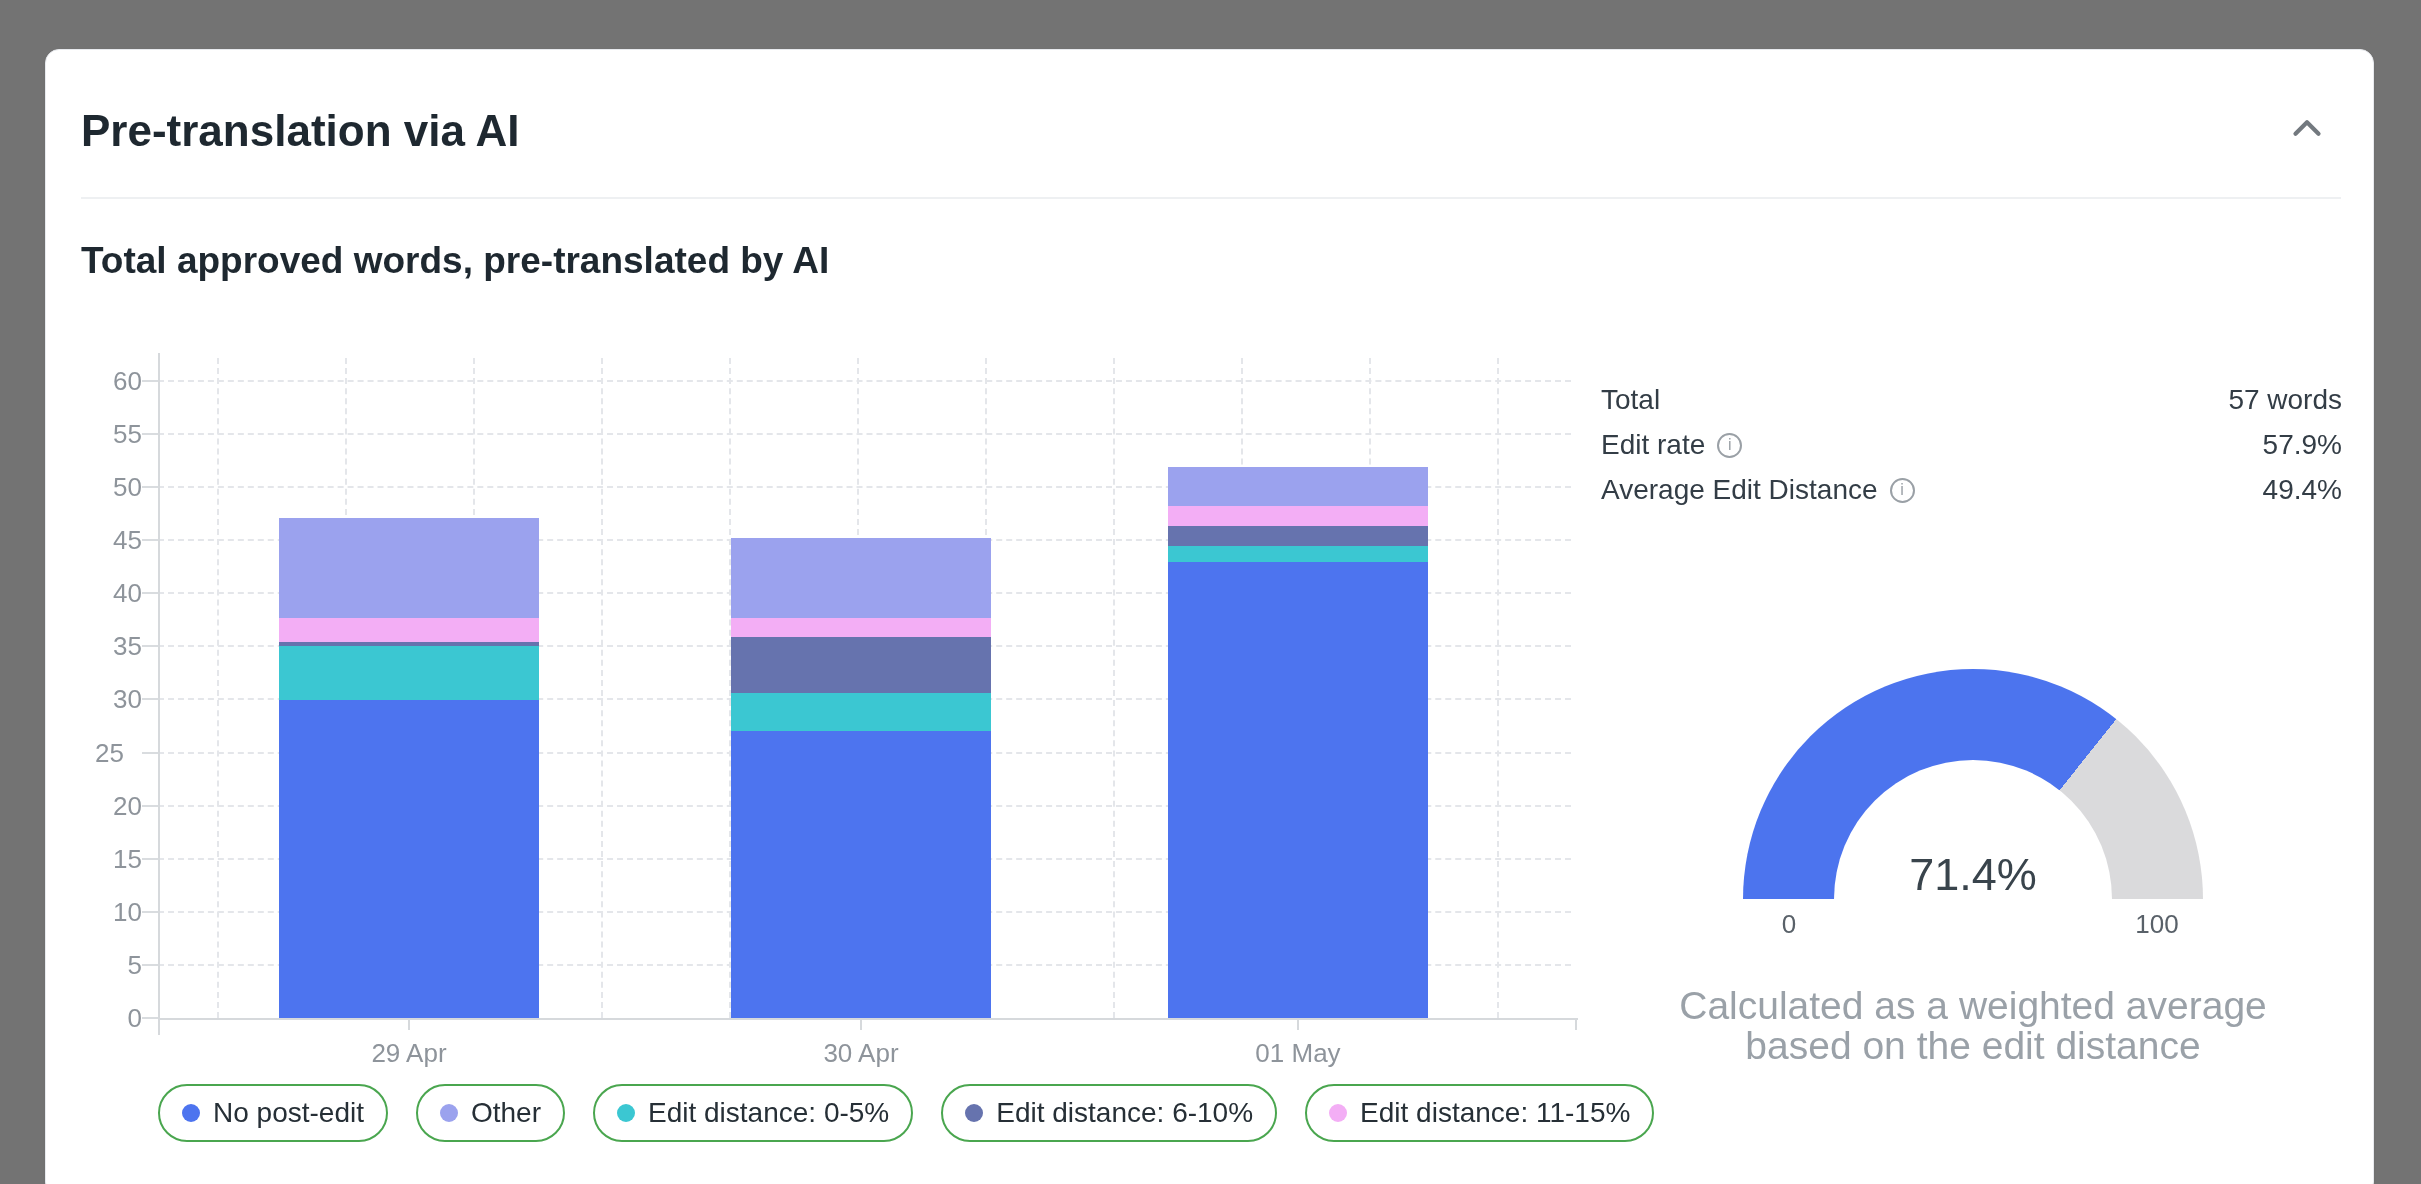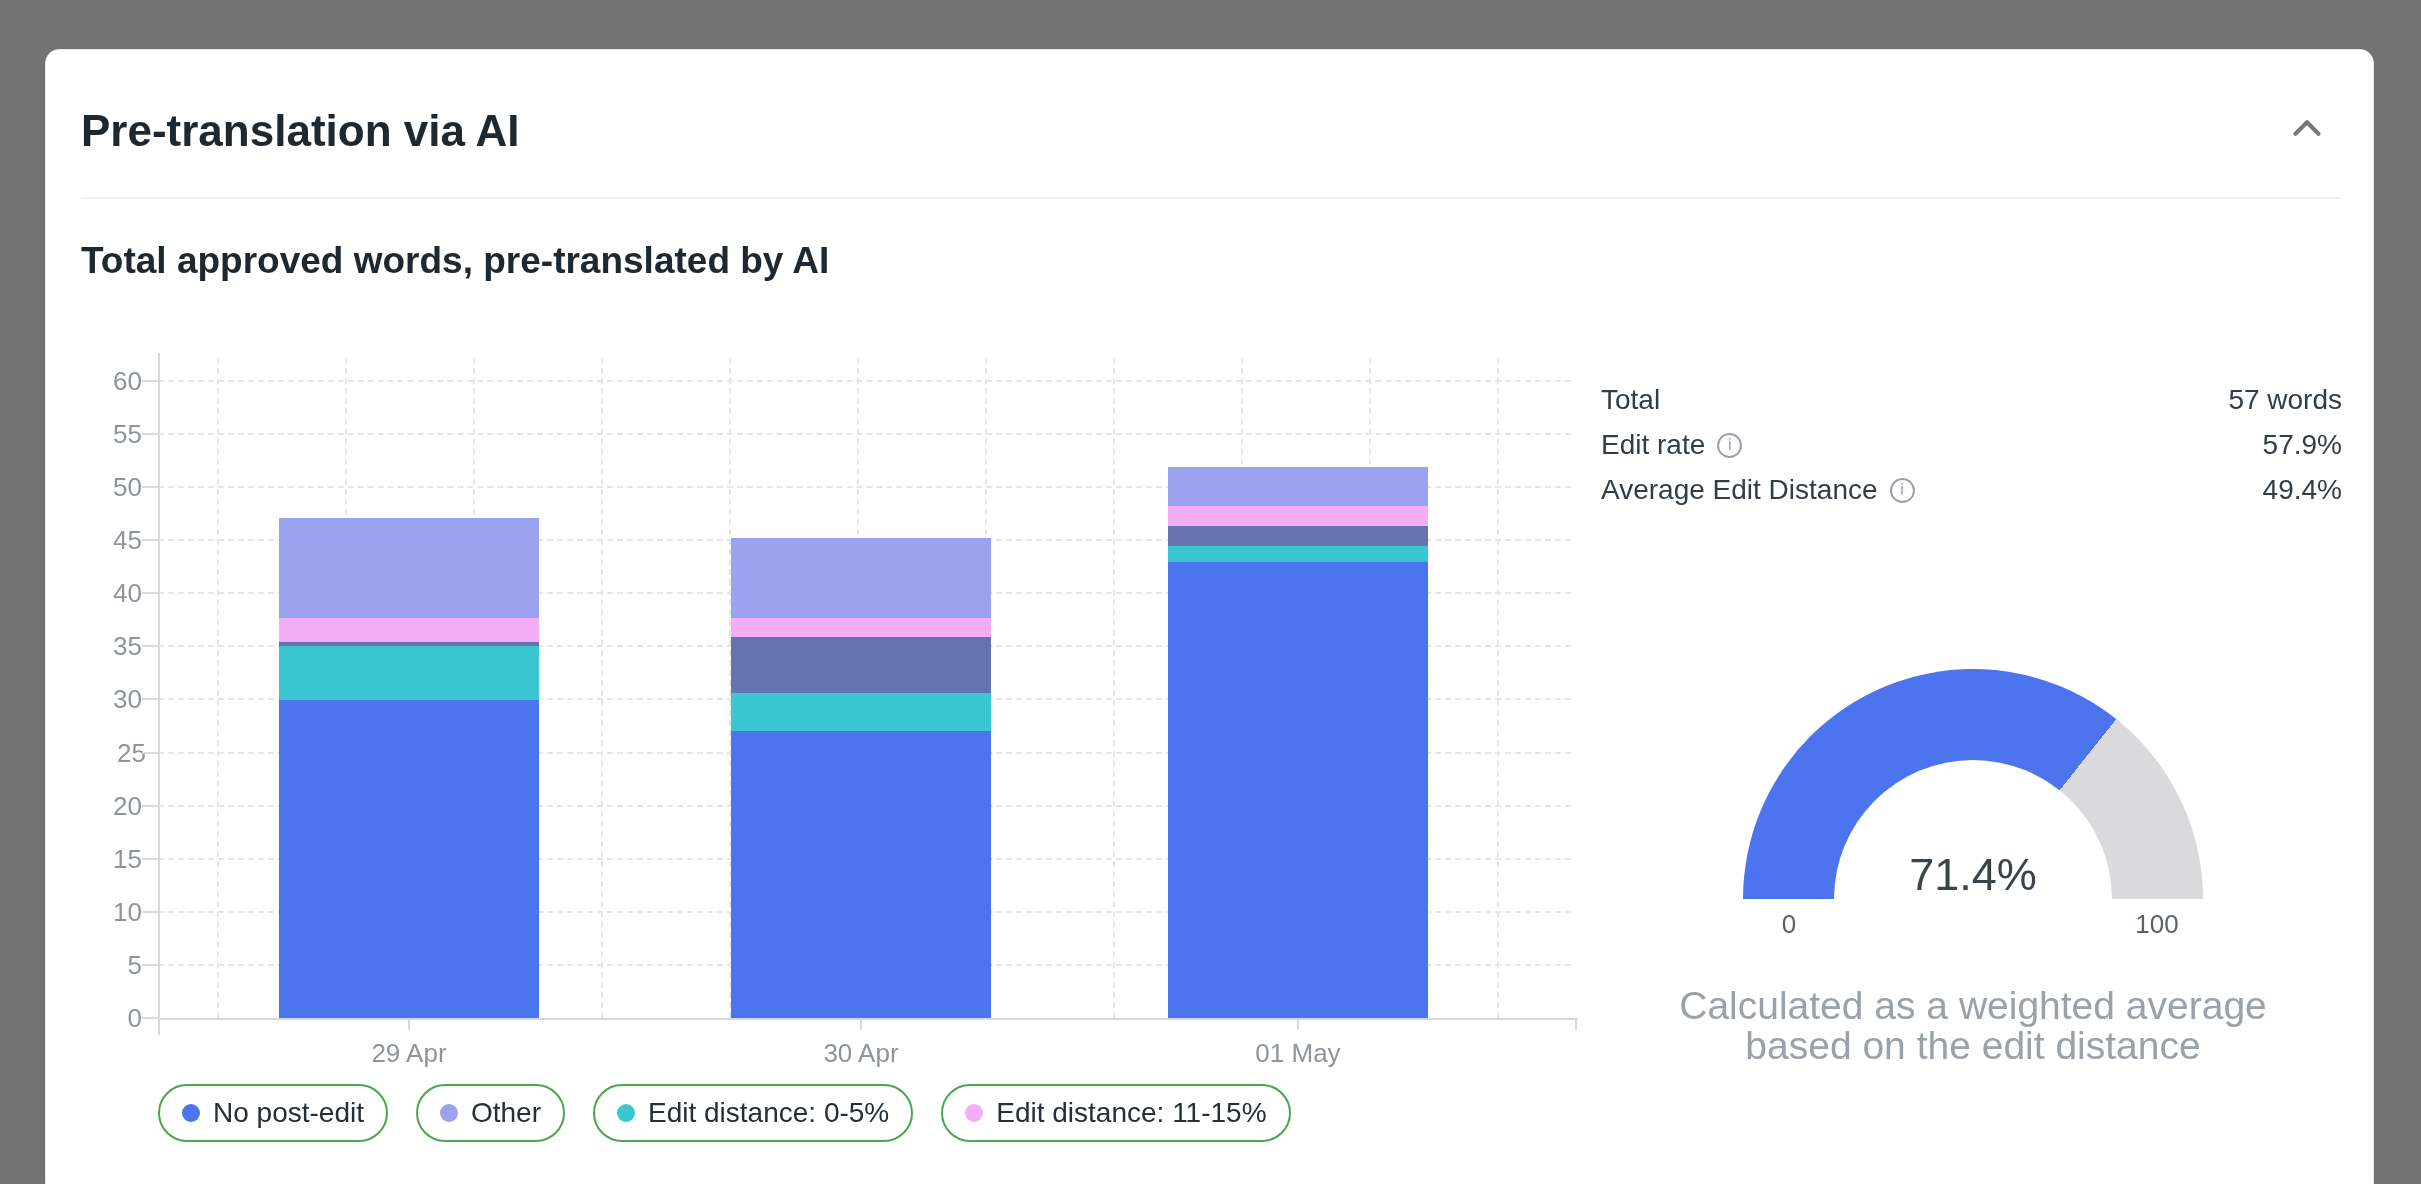--- a/index.html
+++ b/index.html
@@ -90,21 +90,21 @@
         <div class="gridline-h" style="left: 112px; width: 1413px; top: 860.8px;"></div>
         <div class="ylabel" style="left: 30px; top: 846.8px;">10</div>
         <div class="tick" style="left: 96px; width: 16px; height: 2px; top: 860.8px;"></div>
         <div class="gridline-h" style="left: 112px; width: 1413px; top: 807.7px;"></div>
         <div class="ylabel" style="left: 30px; top: 793.7px;">15</div>
         <div class="tick" style="left: 96px; width: 16px; height: 2px; top: 807.7px;"></div>
         <div class="gridline-h" style="left: 112px; width: 1413px; top: 754.6px;"></div>
         <div class="ylabel" style="left: 30px; top: 740.6px;">20</div>
         <div class="tick" style="left: 96px; width: 16px; height: 2px; top: 754.6px;"></div>
         <div class="gridline-h" style="left: 112px; width: 1413px; top: 701.5px;"></div>
-        <div class="ylabel" style="left: 34px; top: 687.5px;">25</div>
+        <div class="ylabel" style="left: 12px; top: 687.5px;">25</div>
         <div class="tick" style="left: 96px; width: 16px; height: 2px; top: 701.5px;"></div>
         <div class="gridline-h" style="left: 112px; width: 1413px; top: 648.4px;"></div>
         <div class="ylabel" style="left: 30px; top: 634.4px;">30</div>
         <div class="tick" style="left: 96px; width: 16px; height: 2px; top: 648.4px;"></div>
         <div class="gridline-h" style="left: 112px; width: 1413px; top: 595.3px;"></div>
         <div class="ylabel" style="left: 30px; top: 581.3px;">35</div>
         <div class="tick" style="left: 96px; width: 16px; height: 2px; top: 595.3px;"></div>
         <div class="gridline-h" style="left: 112px; width: 1413px; top: 542.2px;"></div>
         <div class="ylabel" style="left: 30px; top: 528.2px;">40</div>
         <div class="tick" style="left: 96px; width: 16px; height: 2px; top: 542.2px;"></div>
@@ -152,20 +152,24 @@
           <span class="legend-label">No post-edit</span>
         </div>
         <div class="legend-pill" style="border-color: rgb(74, 166, 79);">
           <span class="legend-dot" style="background: rgb(155, 162, 238);"></span>
           <span class="legend-label">Other</span>
         </div>
         <div class="legend-pill" style="border-color: rgb(74, 166, 79);">
           <span class="legend-dot" style="background: rgb(59, 199, 210);"></span>
           <span class="legend-label">Edit distance: 0-5%</span>
         </div>
+        <div class="legend-pill" style="border-color: rgb(74, 166, 79);">
+          <span class="legend-dot" style="background: rgb(102, 115, 174);"></span>
+          <span class="legend-label">Edit distance: 6-10%</span>
+        </div>
         <div class="legend-pill" style="border-color: rgb(74, 166, 79); text-align: center;">
           <span class="legend-dot" style="background: rgb(243, 174, 245);"></span>
           <span class="legend-label">Edit distance: 11-15%</span>
         </div>
       </div>
 
     <div class="stats" id="stats">
         <div class="stat-row">
           <span>Total</span>
           <span class="stat-value">57 words</span>

